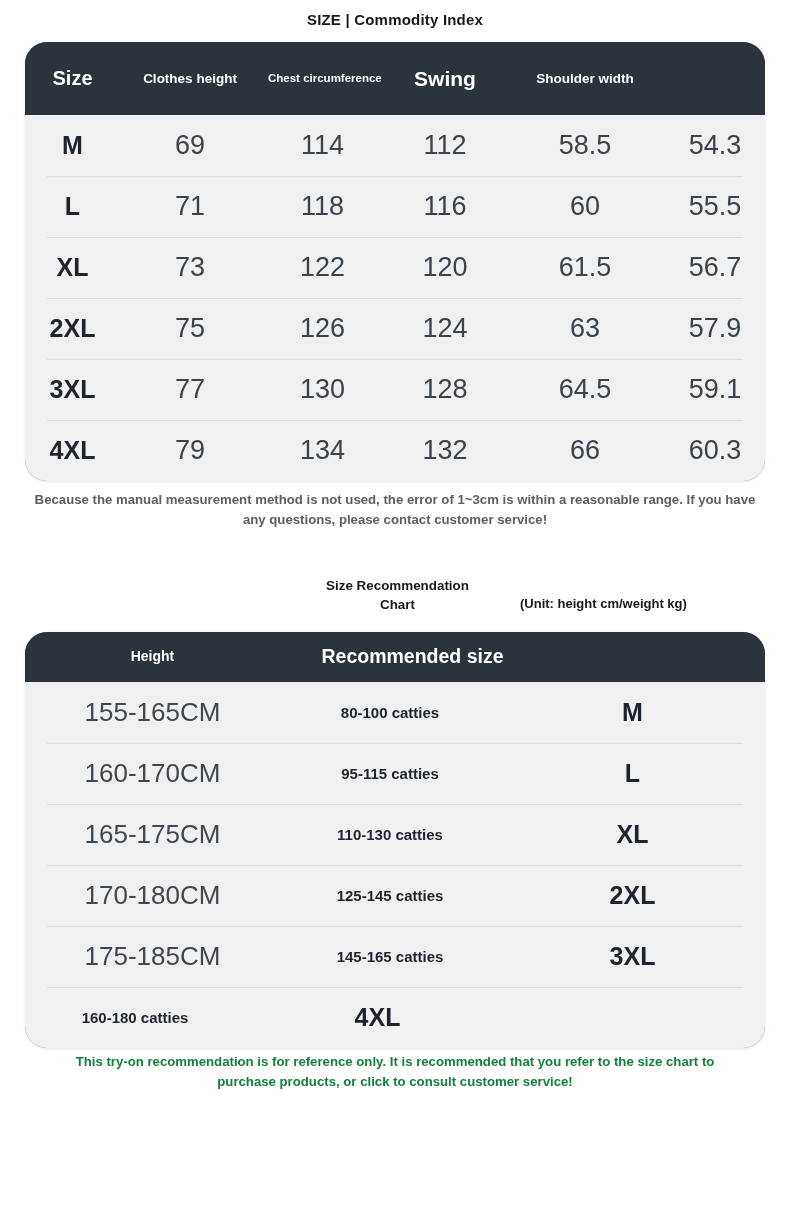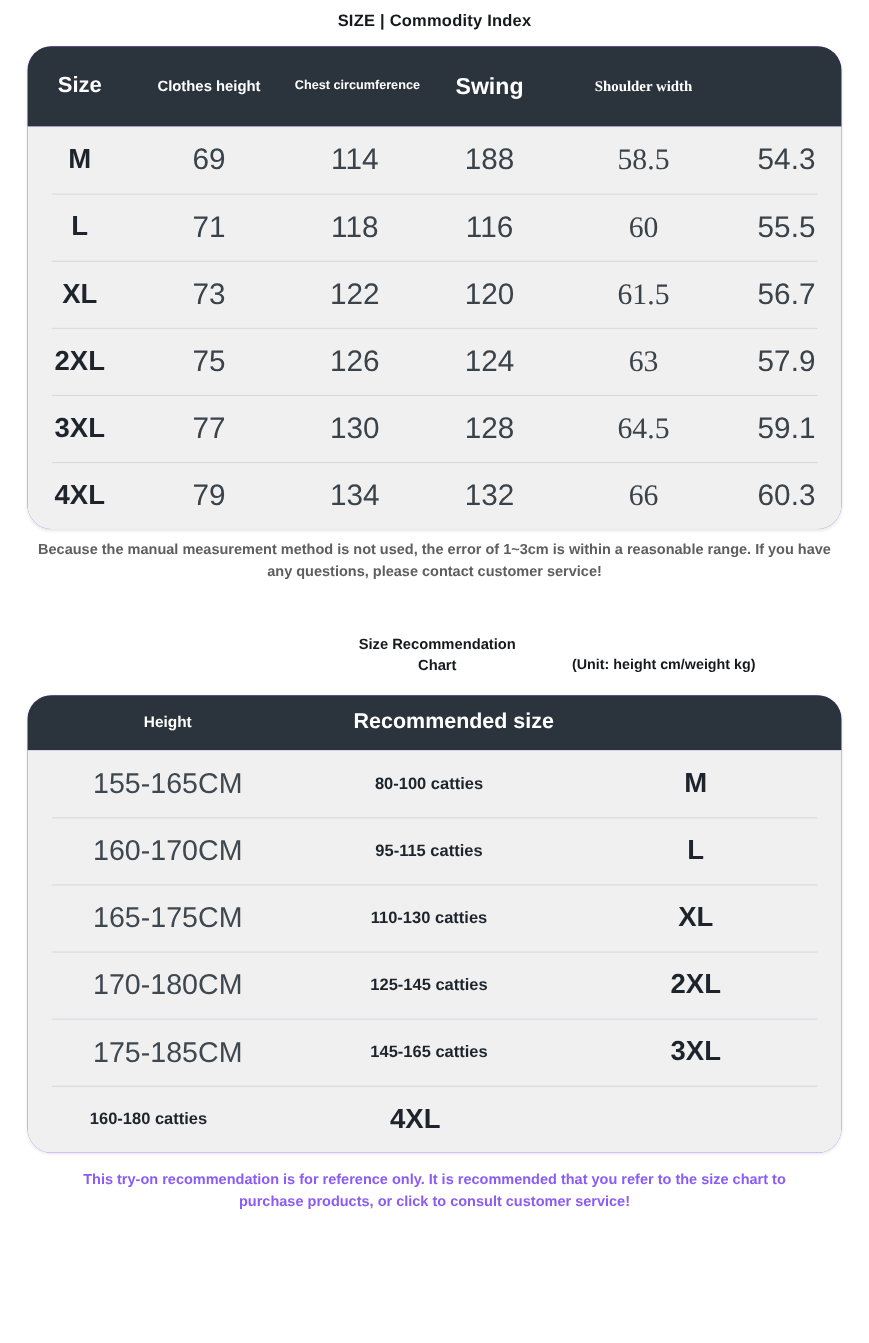--- a/index.html
+++ b/index.html
@@ -72,21 +72,21 @@
   
   #table-size-spec { margin-top: 11px; }
   #table-size-spec .thead { height: 73px; }
   #table-size-spec .trow  { height: 61px; }
 
   
   .c1-0 { width: 95px;  }
   .c1-1 { width: 140px; }
   .c1-2 { width: 125px; }
   .c1-3 { width: 120px; }
-  .c1-4 { width: 160px; font-family: Liberation Serif, serif; }
+  .c1-4 { width: 160px; }
   .c1-5 { width: 100px; }
 
   .th-size     { font-size: 20px; font-weight: bold; }
   .th-clothes  { font-size: 13.5px; font-weight: bold; }
   .th-chest    { font-size: 11.5px; font-weight: bold; text-align: left !important; padding-left: 8px !important; }
   .th-swing    { font-size: 21px; font-weight: bold; }
   .th-shoulder { font-size: 13.5px; font-weight: bold; }
   .th-sleeve   { font-size: 19px; font-weight: bold; }
 
   #table-size-spec .td-size {
@@ -161,26 +161,26 @@
     color: #1d242c;
   }
   #table-size-reco .td-reco {
     font-size: 25px;
     font-weight: bold;
     color: #1d242c;
   }
 
   
   .footer-note {
-    margin: 14px 45px 0 45px;
+    margin: 4px 45px 0 45px;
     text-align: center;
     font-size: 13.2px;
     font-weight: bold;
     line-height: 1.55;
-    color: #8b5cf6;
+    color: #15803d;
   }
 </style>
 </head>
 <body>
 
 <div class="page-title">SIZE | Commodity Index</div>
 
 <div class="table-card" id="table-size-spec">
 
   <div class="thead">
@@ -189,21 +189,21 @@
     <div class="th c1-2 th-chest">Chest circumference</div>
     <div class="th c1-3 th-swing">Swing</div>
     <div class="th c1-4 th-shoulder">Shoulder width</div>
   </div>
 
   <div class="tbody" id="size-spec-body">
       <div class="trow">
         <div class="td c1-0 td-size">M</div>
         <div class="td c1-1 td-num">69</div>
         <div class="td c1-2 td-num">114</div>
-        <div class="td c1-3 td-num">188</div>
+        <div class="td c1-3 td-num">112</div>
         <div class="td c1-4 td-num">58.5</div>
         <div class="td c1-5 td-num">54.3</div>
       </div>
       <div class="trow">
         <div class="td c1-0 td-size">L</div>
         <div class="td c1-1 td-num">71</div>
         <div class="td c1-2 td-num">118</div>
         <div class="td c1-3 td-num">116</div>
         <div class="td c1-4 td-num">60</div>
         <div class="td c1-5 td-num">55.5</div>

